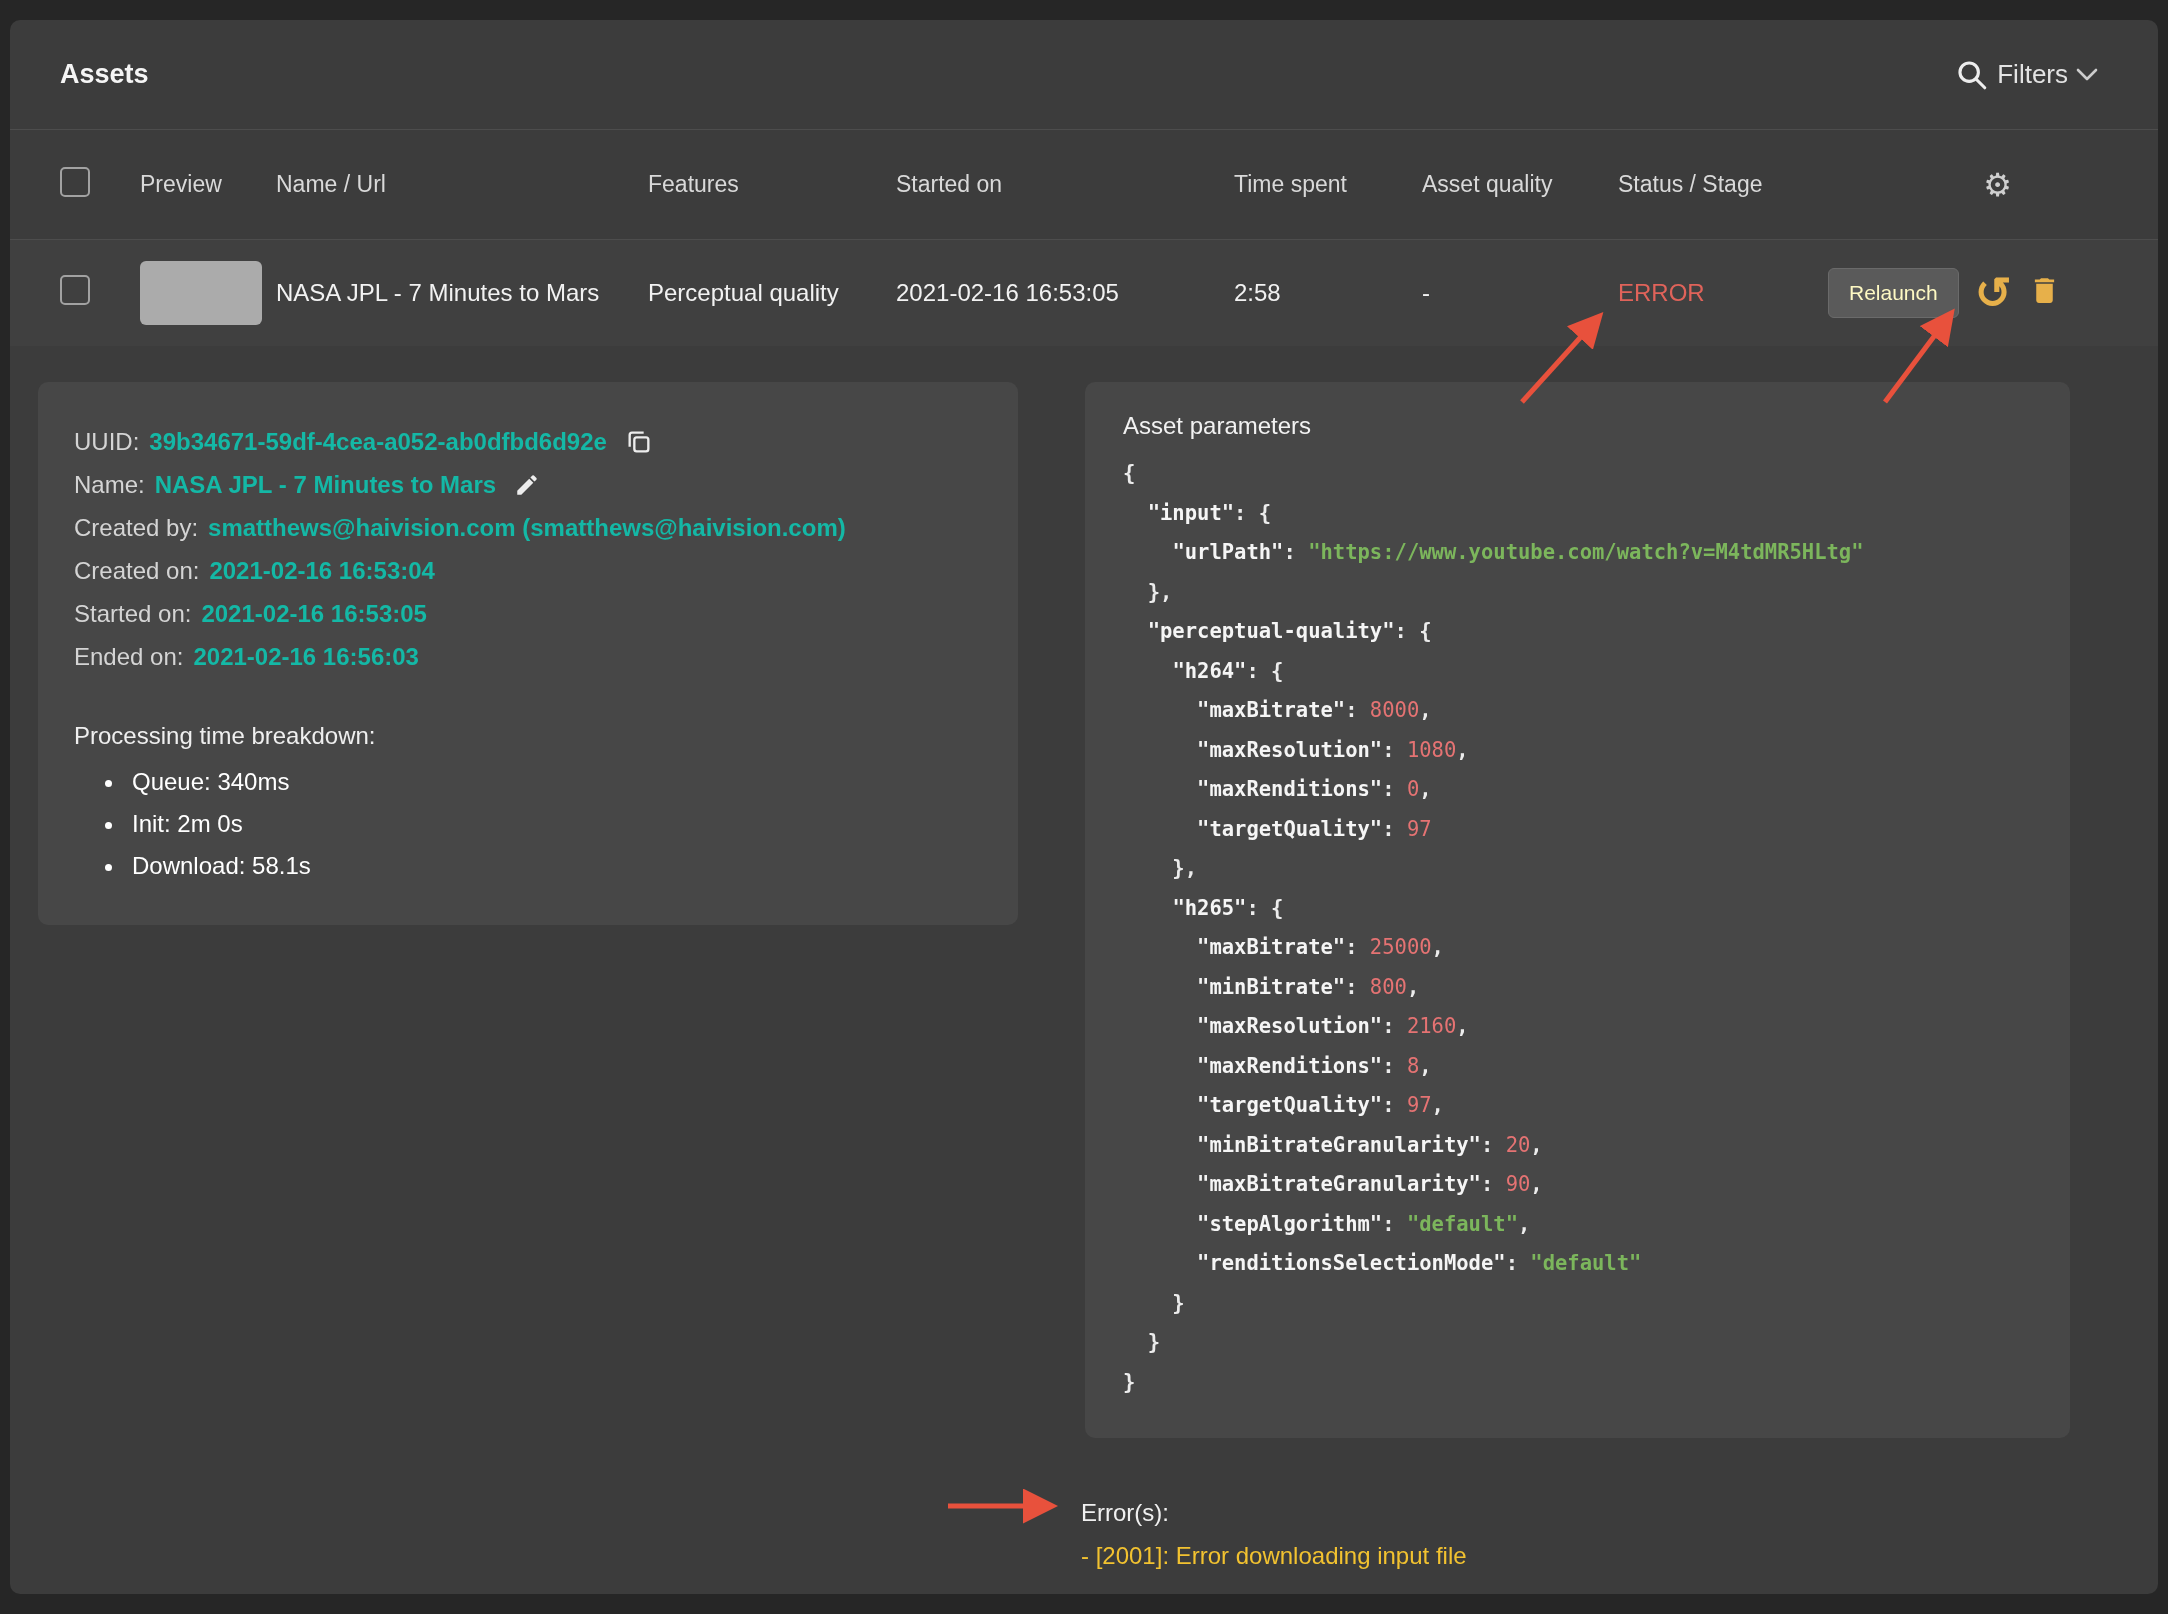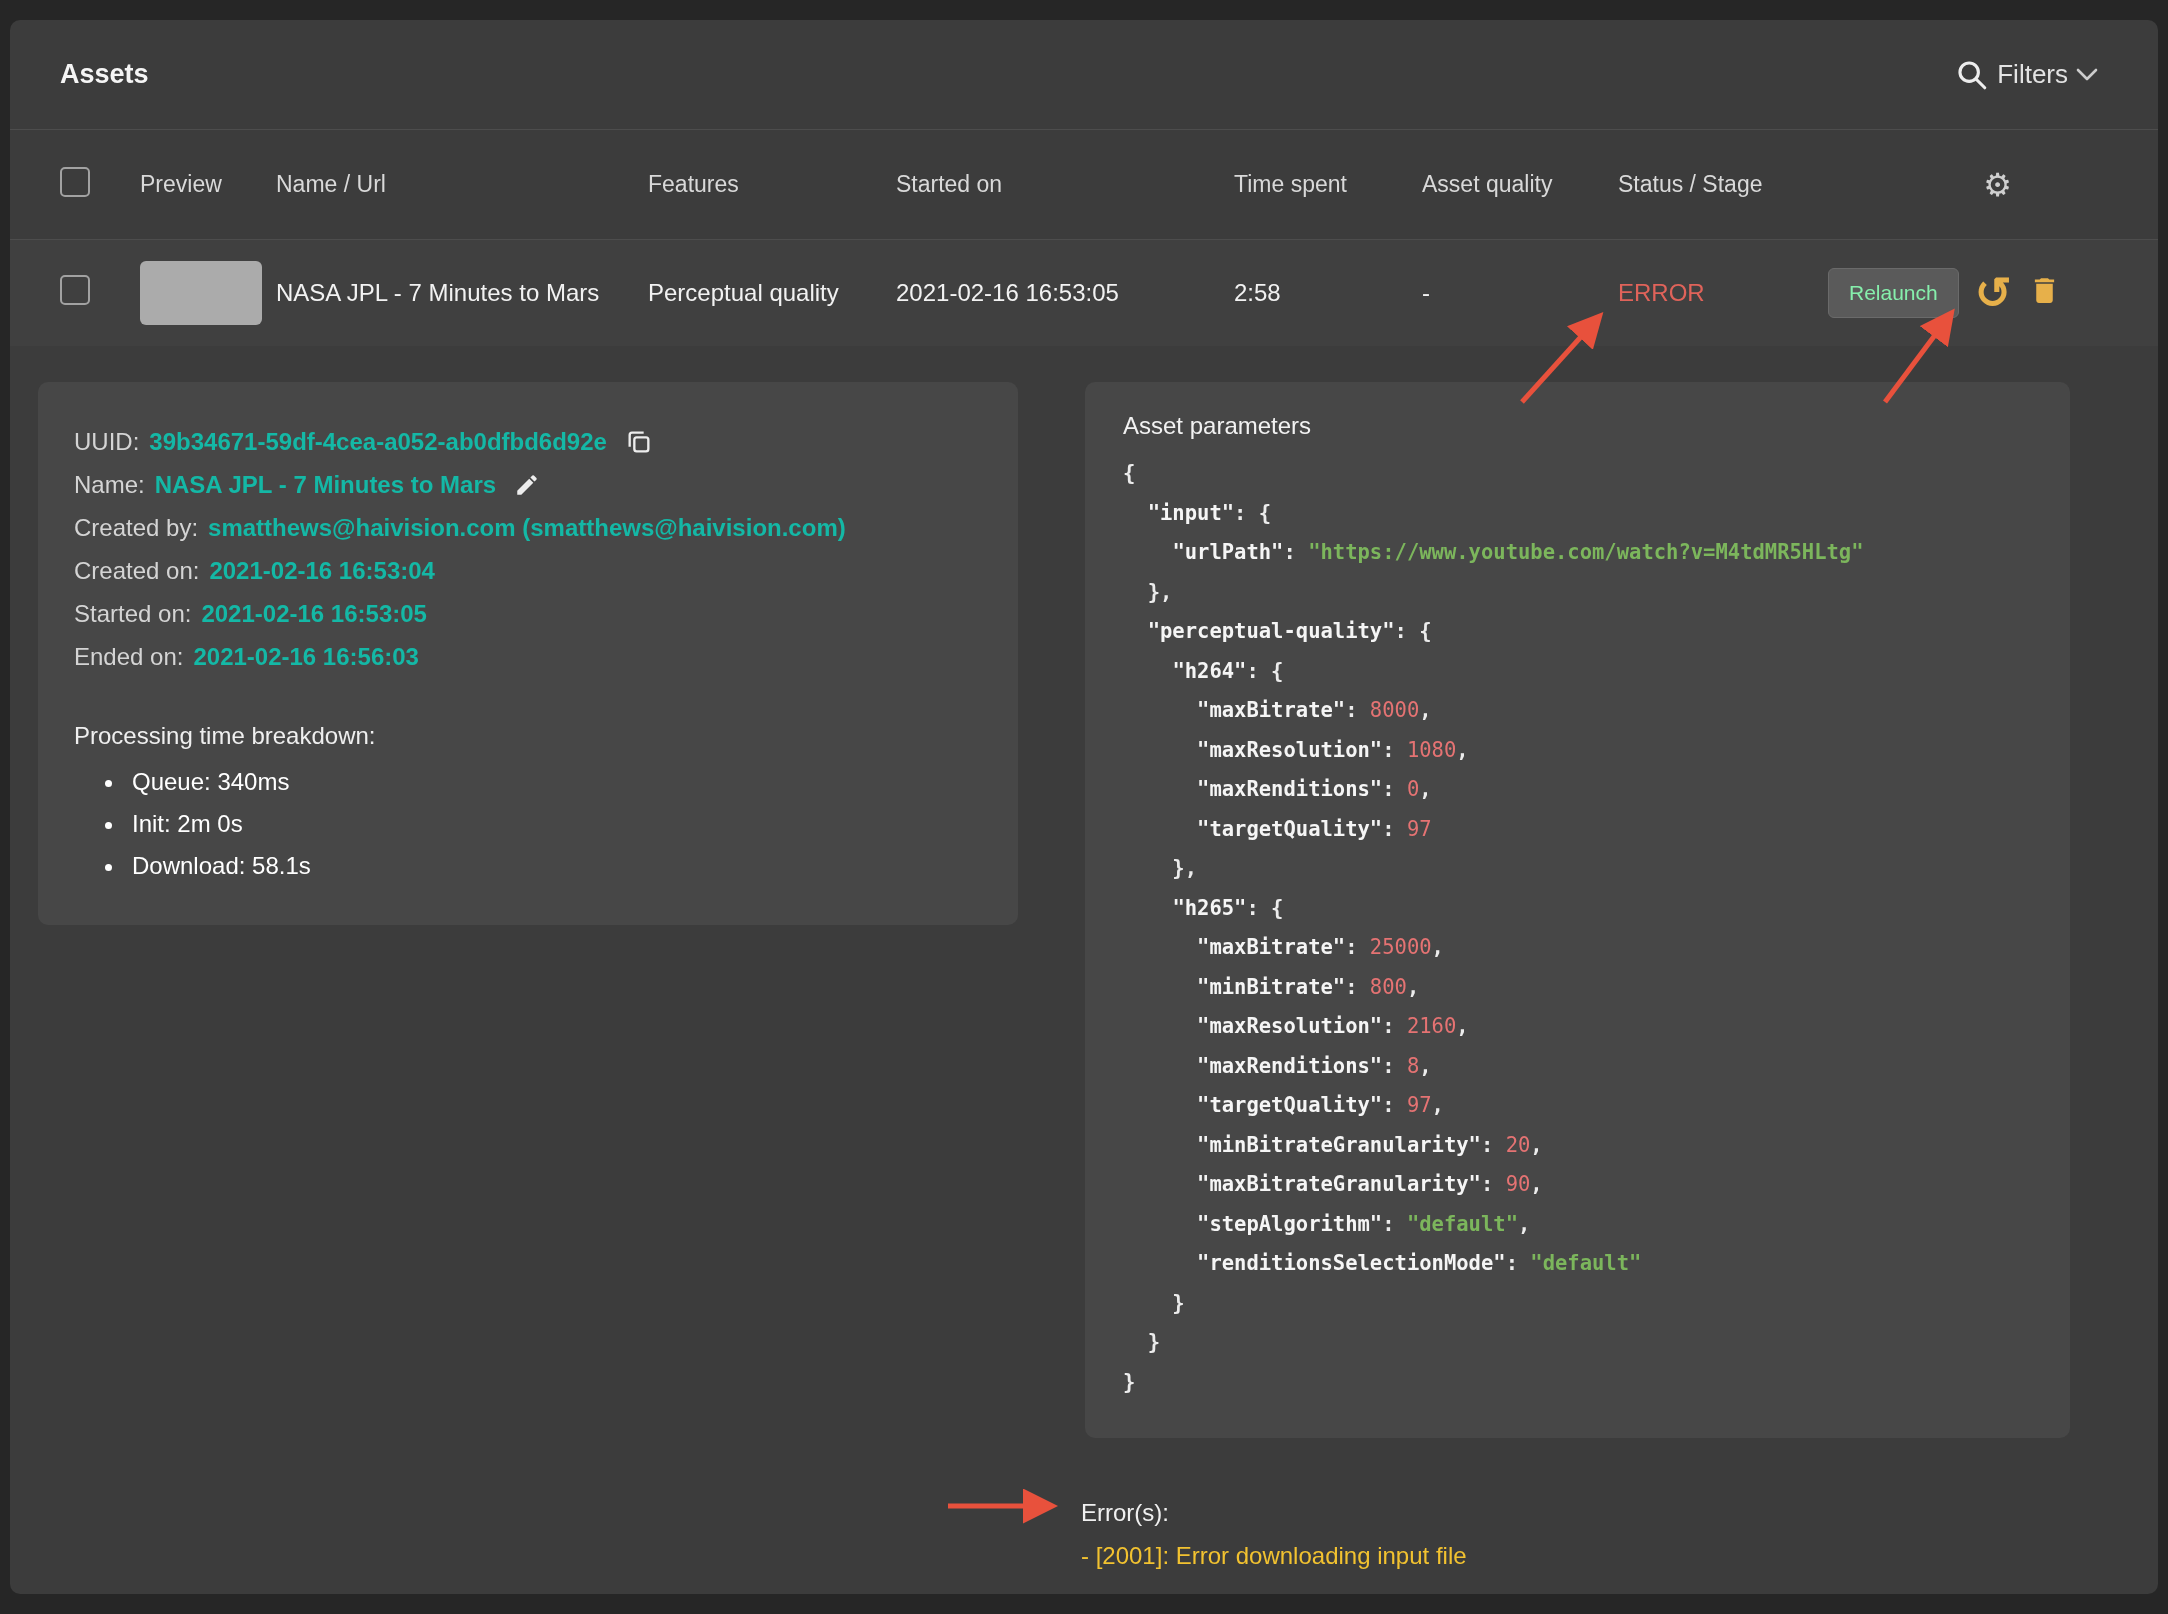--- a/index.html
+++ b/index.html
@@ -33,21 +33,21 @@
   .checkbox {
     width:30px; height:30px; border:2.5px solid #a2a2a2; border-radius:5px;
     display:inline-block; background:transparent; cursor:pointer;
   }
   .gear-cell { display:flex; justify-content:flex-end; padding-right:48px; }
   .gear { font-size:32px; color:#cfcfcf; cursor:pointer; line-height:1; }
   .thumb { width:122px; height:64px; background:#ababab; border-radius:6px; }
   .status-error { color:var(--c-error,#e0635a); font-weight:400; }
   .actions { display:flex; align-items:center; justify-content:flex-end; gap:16px; }
   .relaunch-btn {
-    background:#5a5a5a; border:1px solid #6a6a6a; color:#86efac; font-size:21px;
+    background:#5a5a5a; border:1px solid #6a6a6a; color:#fef9c3; font-size:21px;
     font-family:"Liberation Sans",sans-serif; padding:12px 20px; border-radius:6px; cursor:pointer;
   }
   .retry { font-size:44px; font-weight:700; color:var(--c-icon-gold,#e7b04a); cursor:pointer; line-height:1; }
   .trash { cursor:pointer; display:block; }
 
   
   .details { display:flex; justify-content:space-between; align-items:flex-start; padding:36px 88px 0 28px; }
   .panel { background:#474747; border-radius:10px; }
   .panel-left { width:980px; padding:38px 36px; }
   .panel-right { width:985px; padding:30px 38px 36px; }

